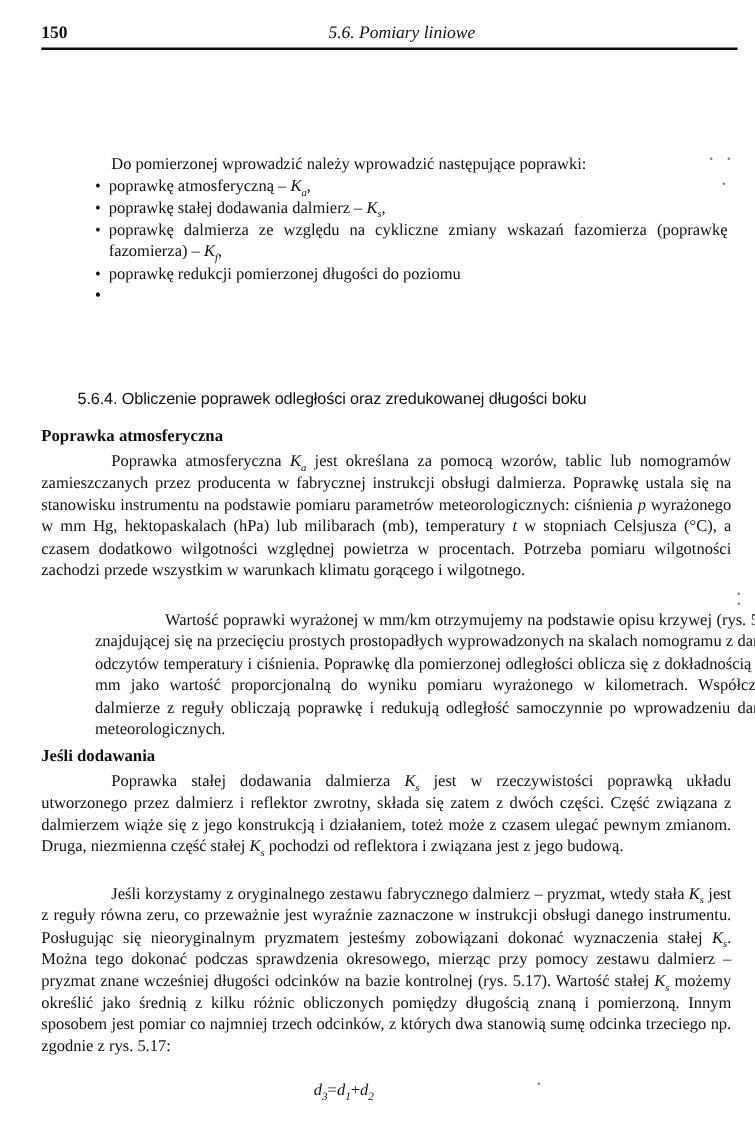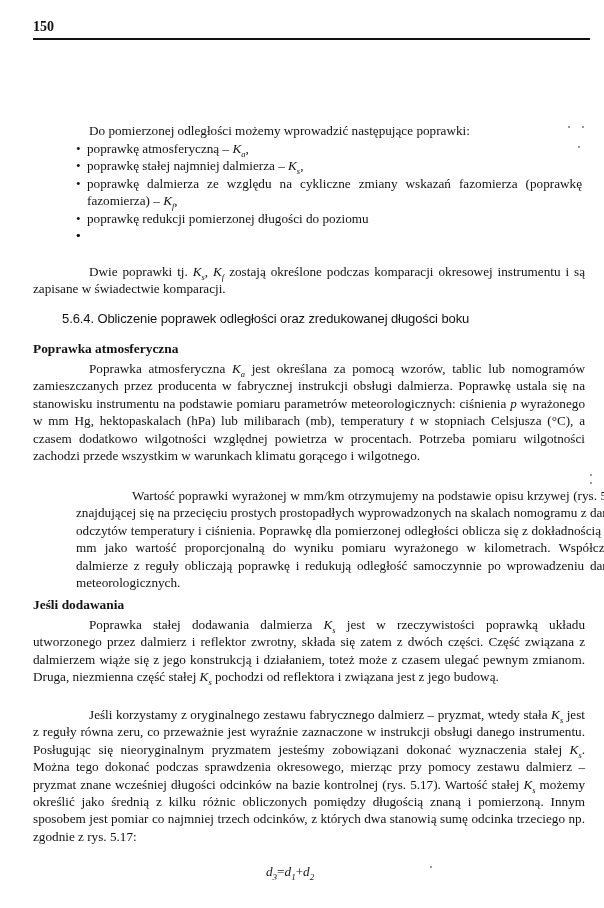--- a/index.html
+++ b/index.html
@@ -54,58 +54,56 @@
     position: absolute; left: 33px; font-weight: bold; font-size: 13.4px; line-height: 17px;
   }
   .sub1 { top: 340px; }
   .para4 { top: 360px; }
   .para5 { top: 487px; margin-left: 43px; }
   .sub2 { top: 596px; }
   .para6 { top: 616px; }
   .para7 { top: 706px; }
 
   .formula {
-    position: absolute; left: 266px; top: 863px; font-style: italic; font-size: 13.2px; line-height: 17px; text-align: center;
+    position: absolute; left: 251px; top: 863px; font-style: italic; font-size: 13.2px; line-height: 17px; text-align: center;
   }
   .formula sub { font-size: 9px; }
 
   i.var { font-style: italic; }
   sub { font-size: 8.5px; line-height: 0; }
 
   .speck { position: absolute; width: 2px; height: 2px; background: #777; border-radius: 1px; }
 </style>
 </head>
 <body>
 
 <div class="page">
 
   <div class="running-head">
     <span class="page-number">150</span>
+    <span class="running-title">5.6. Pomiary liniowe</span>
   </div>
   <div class="head-rule"></div>
 
 
   <div class="text-block para2">
-    <p class="indent">Do pomierzonej odległości możemy wprowadzić następujące poprawki:</p>
+    <p class="indent">Do pomierzonej wprowadzić należy wprowadzić następujące poprawki:</p>
   </div>
 
   <div class="text-block bullets-wrap">
     <ul class="bullets">
       <li><span class="bullet">•</span><span>poprawkę atmosferyczną – </span><i class="var">K</i><sub><i>a</i></sub><span>,</span></li>
-      <li><span class="bullet">•</span><span>poprawkę stałej najmniej dalmierza – </span><i class="var">K</i><sub><i>s</i></sub><span>,</span></li>
+      <li><span class="bullet">•</span><span>poprawkę stałej dodawania dalmierz – </span><i class="var">K</i><sub><i>s</i></sub><span>,</span></li>
       <li><span class="bullet">•</span><span>poprawkę dalmierza ze względu na cykliczne zmiany wskazań fazomierza (poprawkę fazomierza) – </span><i class="var">K</i><sub><i>f</i></sub><span>,</span></li>
       <li><span class="bullet">•</span><span>poprawkę redukcji pomierzonej długości do poziomu</span></li>
       <li><span class="bullet">•</span></li>
       <li><span class="bullet">•</span></li>
     </ul>
   </div>
 
-  <div class="text-block para3">
-    <p class="indent"><span>Dwie poprawki tj. </span><i>K</i><sub><i>s</i></sub><span>, </span><i>K</i><sub><i>f</i></sub><span> zostają określone podczas komparacji okresowej instrumentu i są zapisane w świadectwie komparacji.</span></p>
-  </div>
 
   <div class="section-heading">5.6.4. Obliczenie poprawek odległości oraz zredukowanej długości boku</div>
 
   <div class="subheading sub1">Poprawka atmosferyczna</div>
 
   <div class="text-block para4">
     <p class="indent"><span>Poprawka atmosferyczna </span><i>K</i><sub><i>a</i></sub><span>  jest określana za pomocą wzorów, tablic lub nomogramów zamieszczanych przez producenta w fabrycznej instrukcji obsługi dalmierza. Poprawkę ustala się na stanowisku instrumentu na podstawie pomiaru parametrów meteorologicznych: ciśnienia </span><i>p</i><span> wyrażonego w mm Hg, hektopaskalach (hPa) lub milibarach (mb), temperatury </span><i>t</i><span> w stopniach Celsjusza (°C), a czasem dodatkowo wilgotności względnej powietrza w procentach. Potrzeba pomiaru wilgotności zachodzi przede wszystkim w warunkach klimatu gorącego i wilgotnego.</span></p>
   </div>
 
   <div class="text-block para5">

